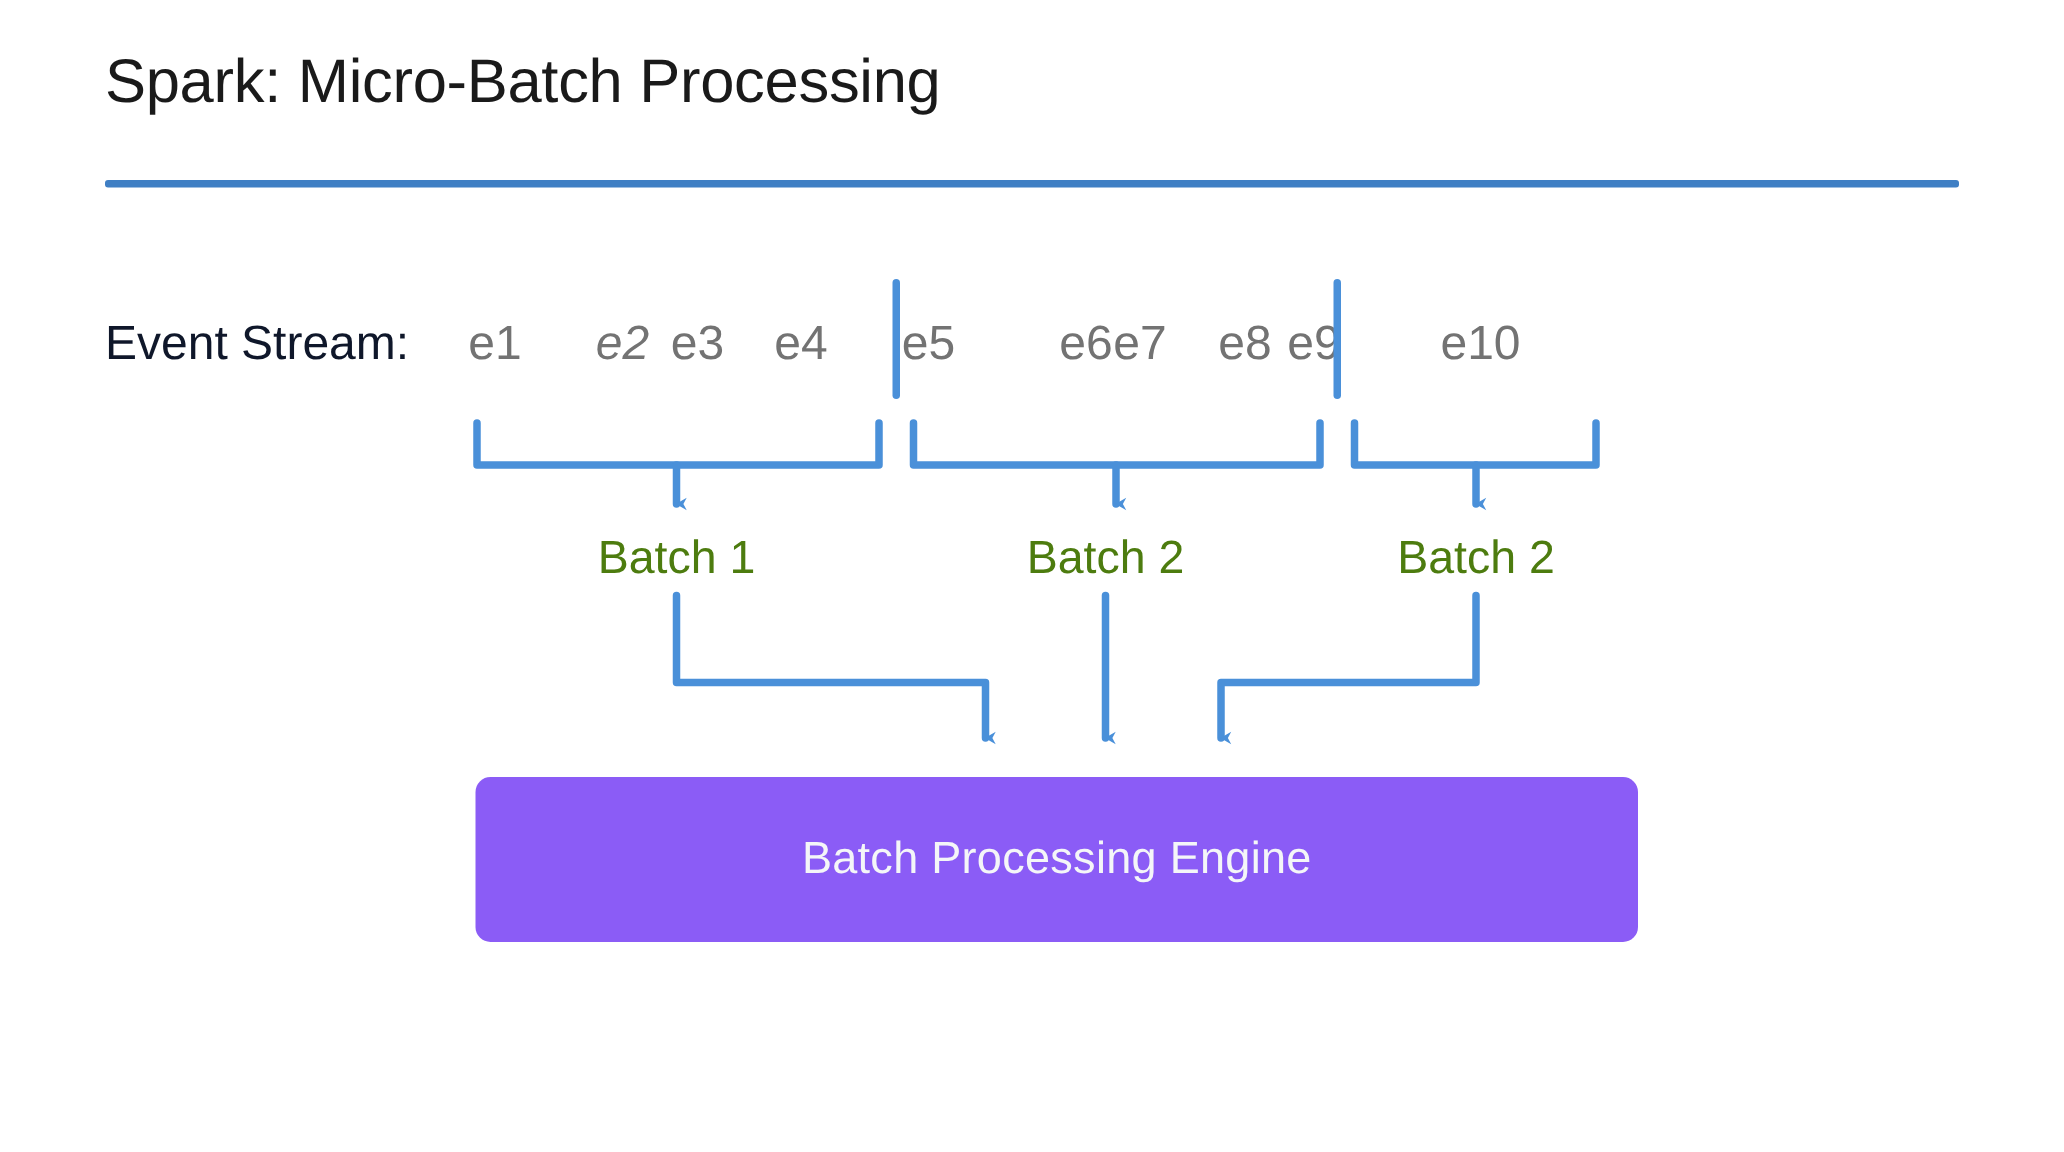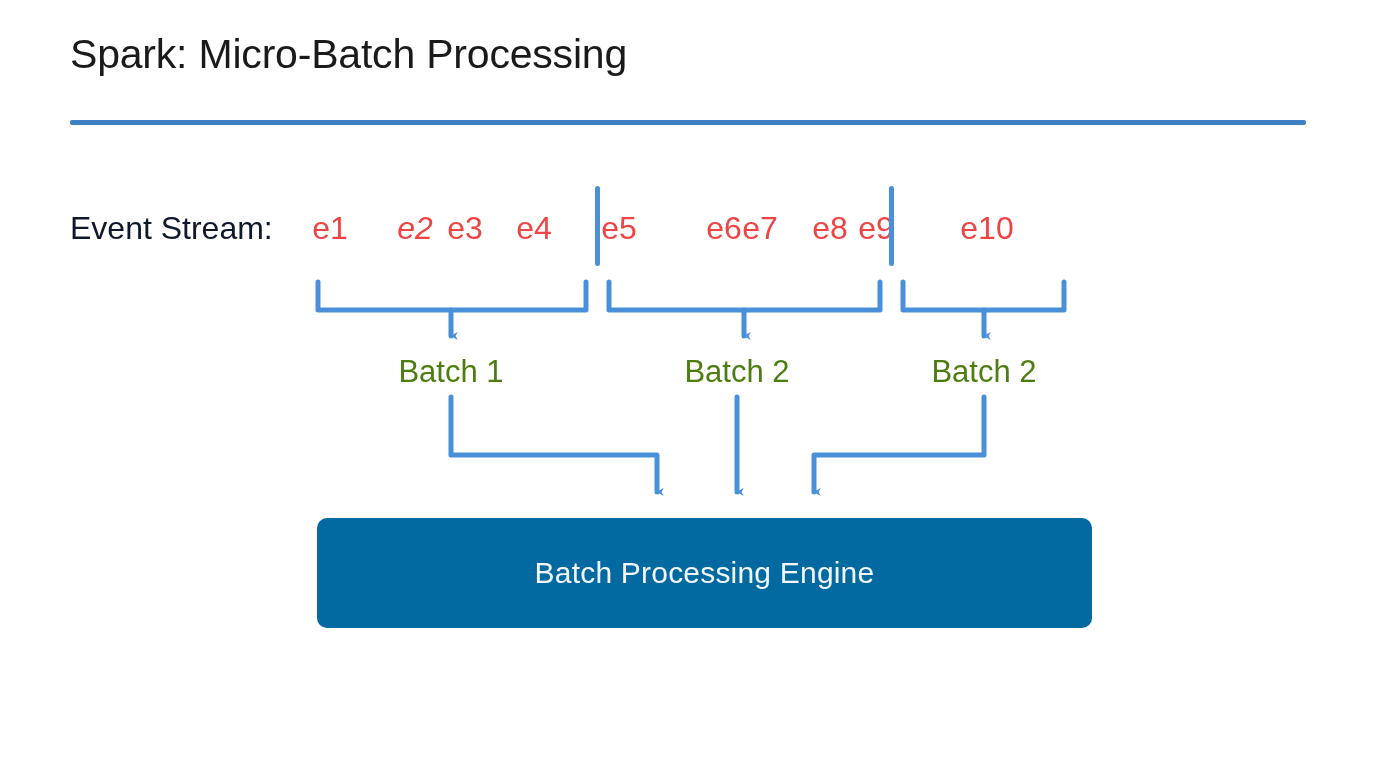--- a/index.html
+++ b/index.html
@@ -49,21 +49,21 @@
     font-size: 32px;
     line-height: 44px;
     color: #0f172a;
     white-space: nowrap;
   }
   .event {
     position: absolute;
     top: 206px;
     font-size: 32px;
     line-height: 44px;
-    color: #ef4444;
+    color: #737373;
     text-align: center;
     white-space: nowrap;
   }
   .divider {
     position: absolute;
     width: 5px;
     background: #4a90d9;
     border-radius: 2.5px;
   }
 
@@ -88,21 +88,21 @@
     white-space: nowrap;
   }
 
   
   #engine-box {
     position: absolute;
     left: 317px;
     top: 518px;
     width: 775px;
     height: 110px;
-    background: #0369a1;
+    background: #8b5cf6;
     border-radius: 10px;
     display: flex;
     align-items: center;
     justify-content: center;
   }
   #engine-label {
     font-size: 30px;
     line-height: 40px;
     color: #f4f6f8;
     letter-spacing: 0.2px;

